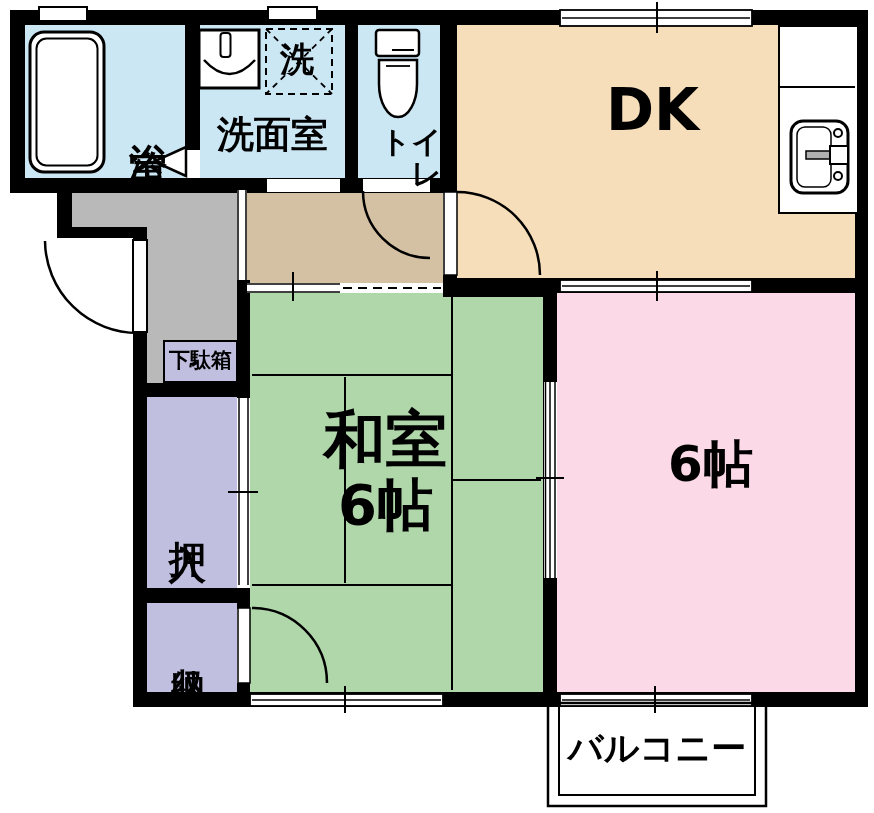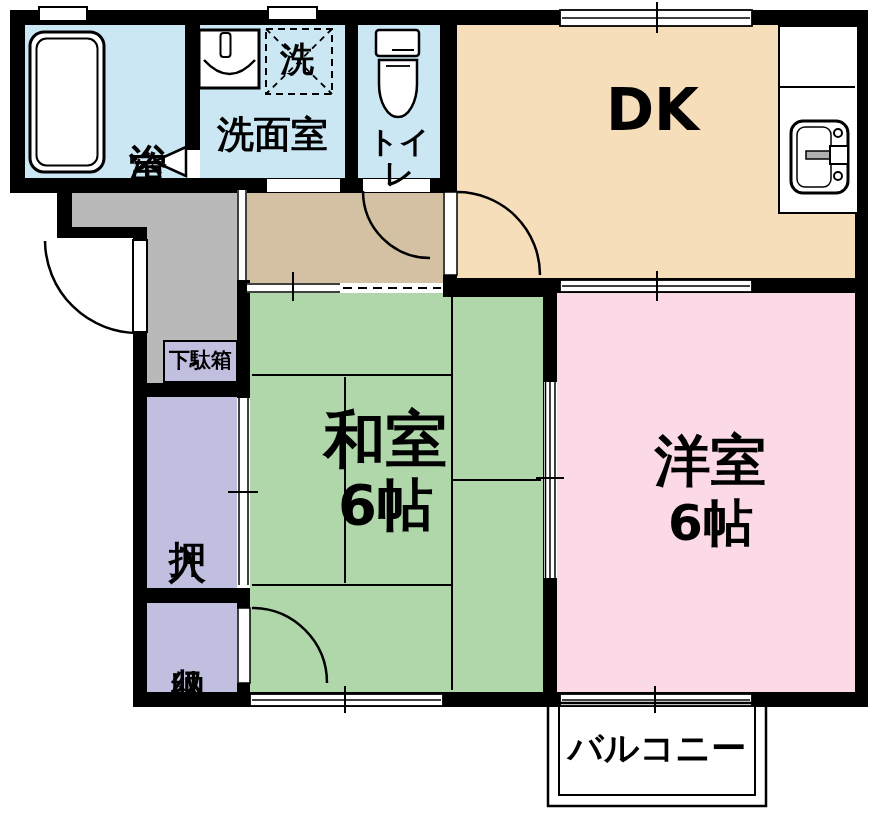--- a/index.html
+++ b/index.html
@@ -150,30 +150,29 @@
     <line x1="345" y1="377" x2="345" y2="583" stroke="#000" stroke-width="2"></line>
     <line x1="452" y1="480" x2="541" y2="480" stroke="#000" stroke-width="2"></line>
 
     <rect x="548" y="703" width="218" height="103" fill="none" stroke="#000" stroke-width="2.5"></rect>
     <rect x="559" y="703" width="196" height="92" fill="none" stroke="#000" stroke-width="2"></rect>
   </svg>
 
   <div class="lbl vtext" style="left:127px;top:52px;font-size:38px;height:130px;">浴室</div>
   <div class="lbl" style="left:200px;top:116px;width:145px;font-size:37px;">洗面室</div>
   <div class="lbl" style="left:280px;top:42px;font-size:34px;">洗</div>
-  <div class="lbl" style="left:356px;top:126px;width:86px;font-size:30px;">トイレ</div>
+  <div class="lbl" style="left:356px;top:126px;width:86px;font-size:30px;text-align:right;">トイレ</div>
   <div class="lbl" style="left:560px;top:80px;width:185px;text-align:center;">
     <div style="font-size:58px;">DK</div>
   </div>
   <div class="lbl" style="left:163px;top:349px;width:75px;font-size:21px;">下駄箱</div>
   <div class="lbl vtext" style="left:167px;top:450px;font-size:37px;height:130px;">押入</div>
   <div class="lbl vtext" style="left:170px;top:601px;font-size:33px;height:85px;letter-spacing:2px;">収納</div>
   <div class="lbl" style="left:288px;top:407px;width:195px;">
     <div style="font-size:62px;">和室</div>
     <div style="font-size:56px;margin-top:4px;">6帖</div>
   </div>
   <div class="lbl" style="left:628px;top:432px;width:165px;">
-    <div style="font-size:56px;">洋室</div>
     <div style="font-size:50px;margin-top:6px;">6帖</div>
   </div>
   <div class="lbl" style="left:558px;top:730px;width:198px;font-size:35px;">バルコニー</div>
 
 </div>
 
 </body></html>

